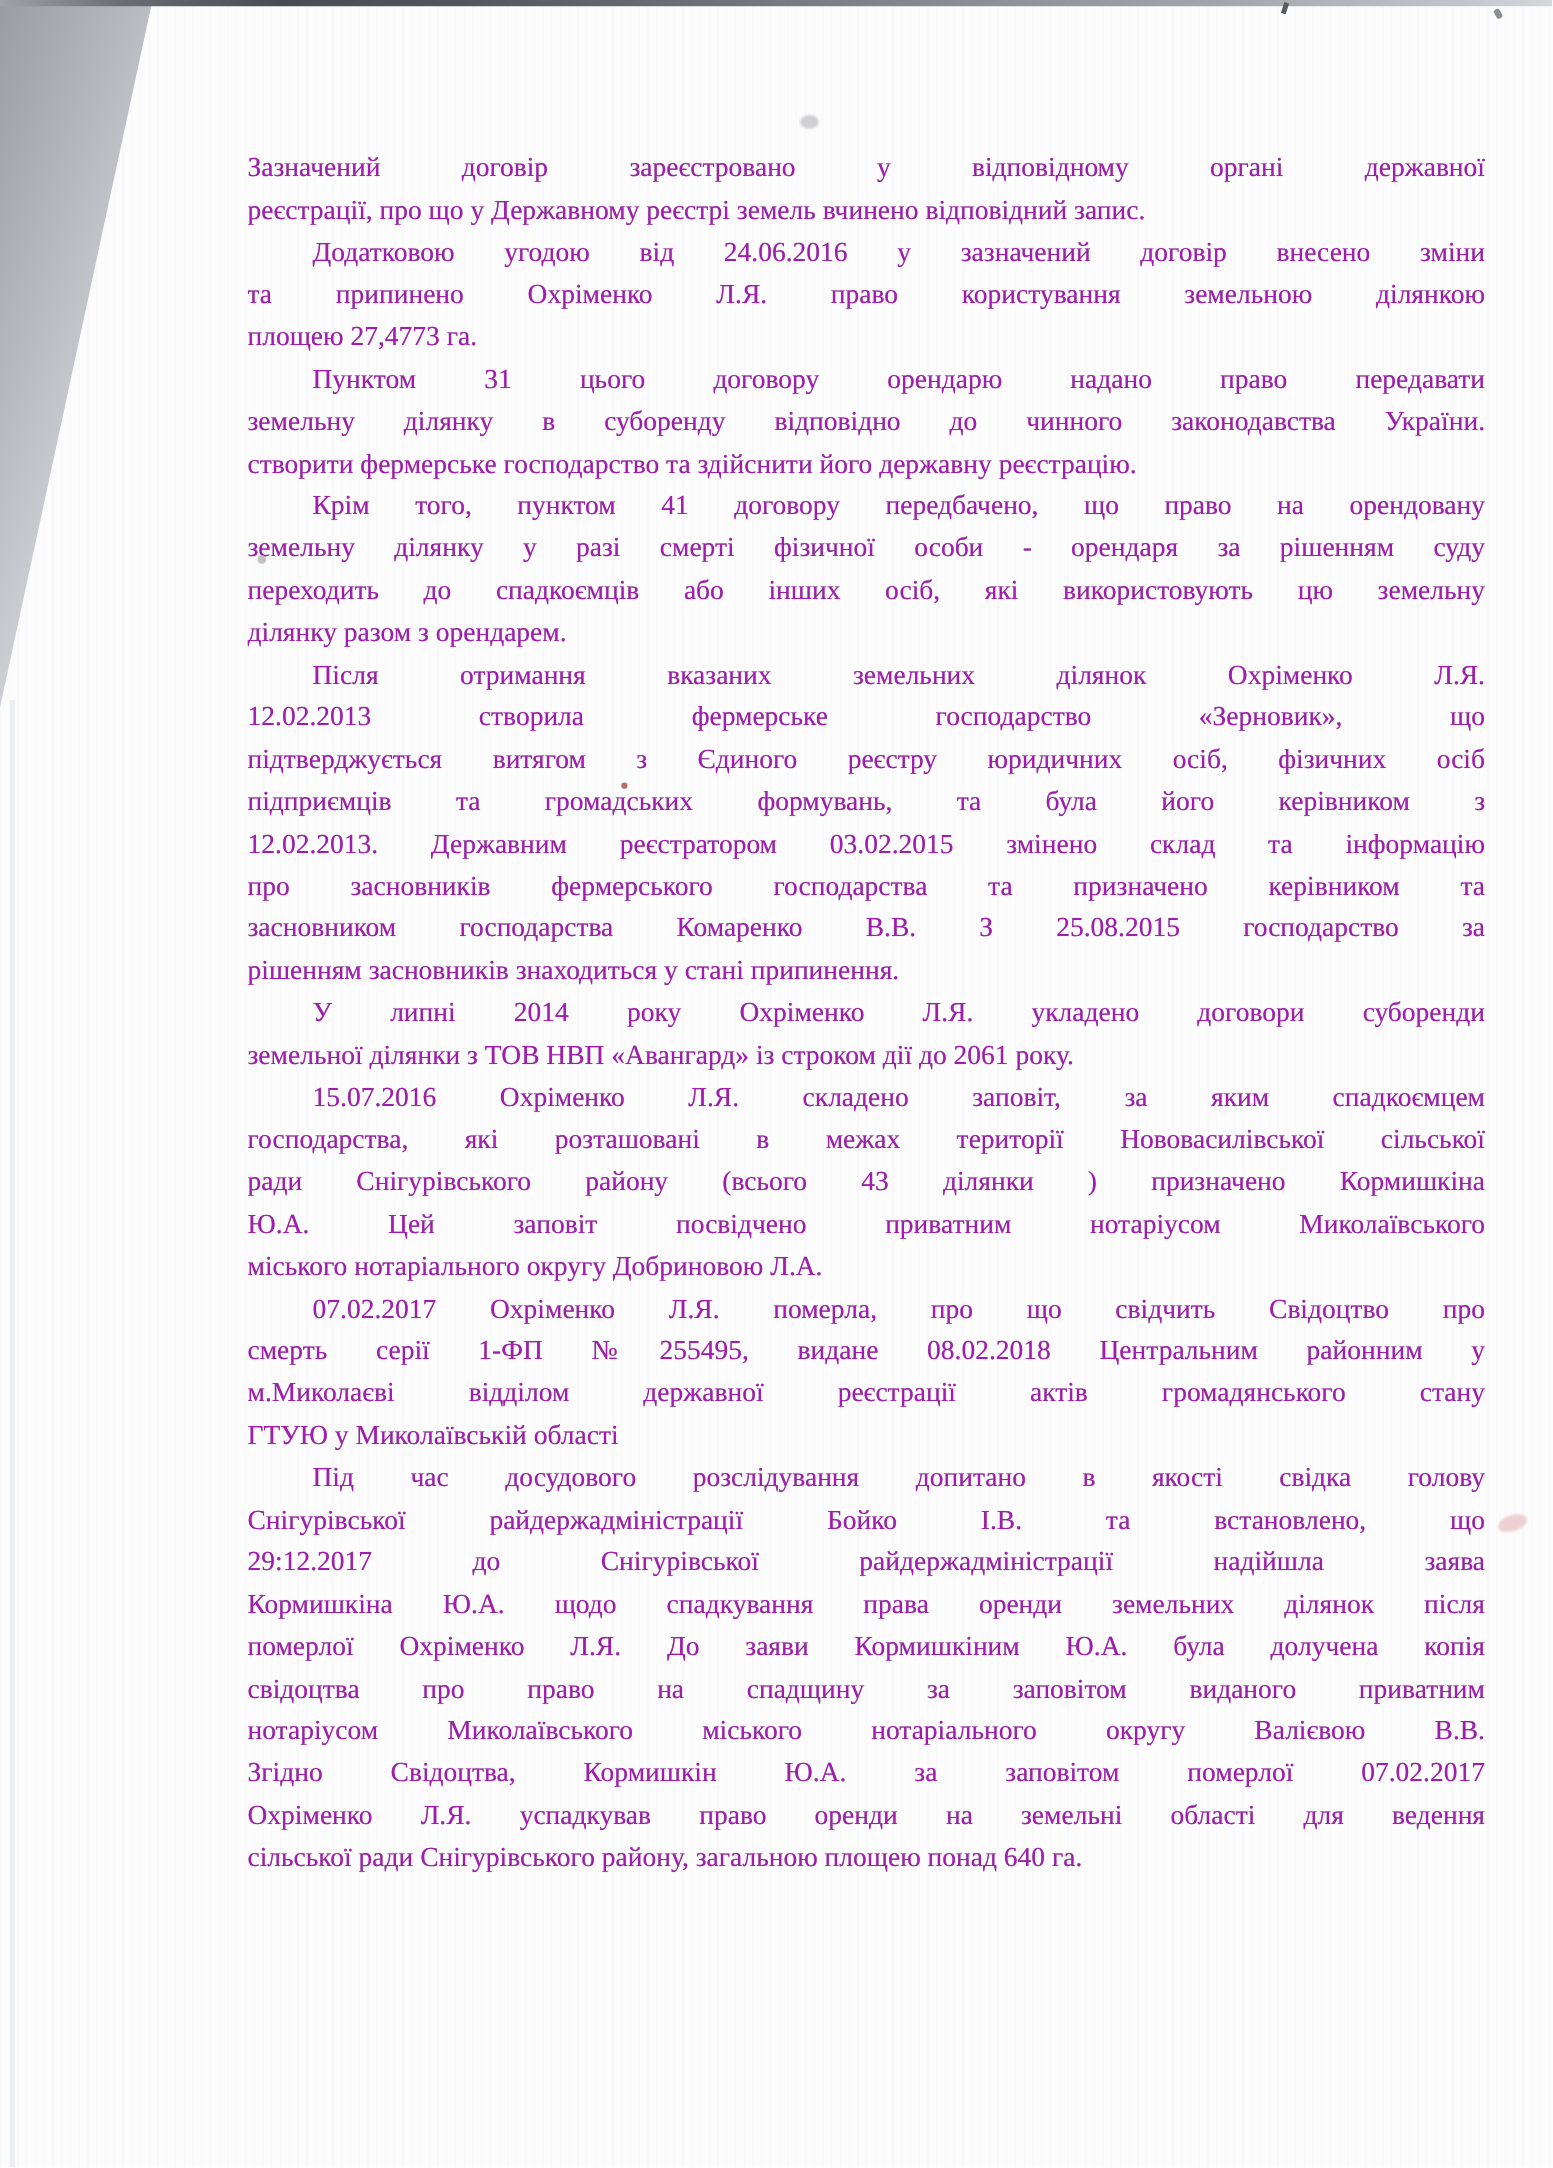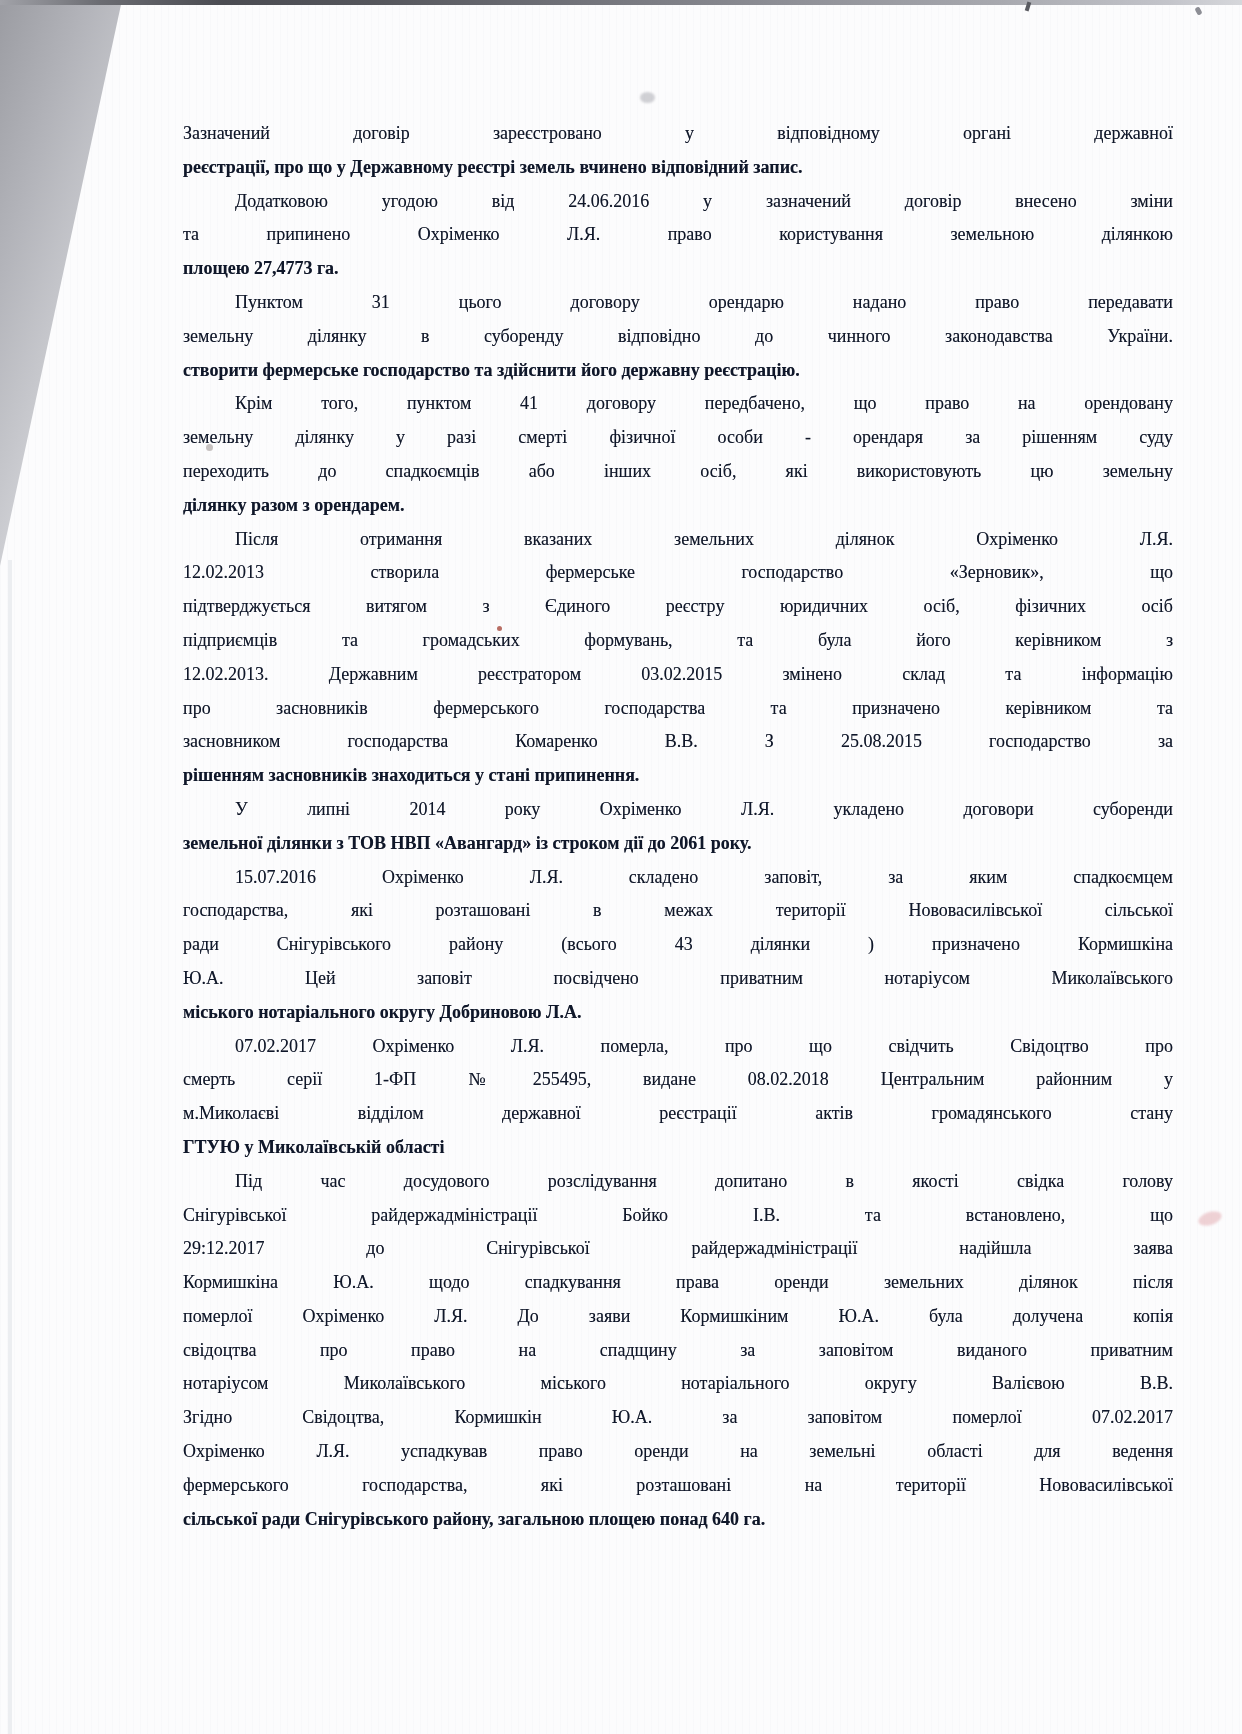--- a/index.html
+++ b/index.html
@@ -47,38 +47,38 @@
   }
   .left-edge-line {
     position: absolute;
     top: 560px; left: 8px;
     width: 4px; height: 1174px;
     background: rgba(198, 204, 214, 0.30);
     z-index: 1;
   }
   .text-block {
     position: absolute;
-    left: 183px;
+    left: 198px;
     top: 117px;
     width: 990px;
-    font-size: 18px;
-    color: #0f172a;
+    font-size: 22px;
+    color: #a21caf;
     text-shadow: 0 0 0.6px rgba(62, 62, 70, 0.55);
     z-index: 4;
   }
   .paragraph { margin: 0; padding: 0; }
   .line {
     height: 33.8px;
     line-height: 33.8px;
     overflow: hidden;
     text-align: justify;
     text-align-last: justify;
     white-space: normal;
   }
-  .line.last { text-align-last: left; font-weight: bold; }
+  .line.last { text-align-last: left; }
   .line.indent { text-indent: 52px; }
   
   .speck { position: absolute; pointer-events: none; }
   .speck-tick-a {
     top: 2px; left: 1026px; width: 4px; height: 9px;
     background: #5a5b61; transform: rotate(18deg); z-index: 5;
   }
   .speck-tick-b {
     top: 7px; left: 1196px; width: 5px; height: 8px;
     background: #8d8e95; transform: rotate(-28deg); border-radius: 2px; z-index: 5;
@@ -161,21 +161,20 @@
       <div class="paragraph">
         <div class="line indent">Під час досудового розслідування допитано в якості свідка голову</div>
         <div class="line">Снігурівської райдержадміністрації Бойко І.В. та встановлено, що</div>
         <div class="line">29:12.2017 до Снігурівської райдержадміністрації надійшла заява</div>
         <div class="line">Кормишкіна Ю.А. щодо спадкування права оренди земельних ділянок після</div>
         <div class="line">померлої Охріменко Л.Я. До заяви Кормишкіним Ю.А. була долучена копія</div>
         <div class="line">свідоцтва про право на спадщину за заповітом виданого приватним</div>
         <div class="line">нотаріусом Миколаївського міського нотаріального округу Валієвою В.В.</div>
         <div class="line">Згідно Свідоцтва, Кормишкін Ю.А. за заповітом померлої 07.02.2017</div>
         <div class="line">Охріменко Л.Я. успадкував право оренди на земельні області для ведення</div>
-        <div class="line">фермерського господарства, які розташовані на території Нововасилівської</div>
         <div class="line last">сільської ради Снігурівського району, загальною площею понад 640 га.</div>
       </div>
     </div>
 
   <div class="speck speck-tick-a"></div>
   <div class="speck speck-tick-b"></div>
   <div class="speck speck-smudge"></div>
   <div class="speck speck-dot-gray"></div>
   <div class="speck speck-dot-red"></div>
   <div class="speck speck-pink"></div>

